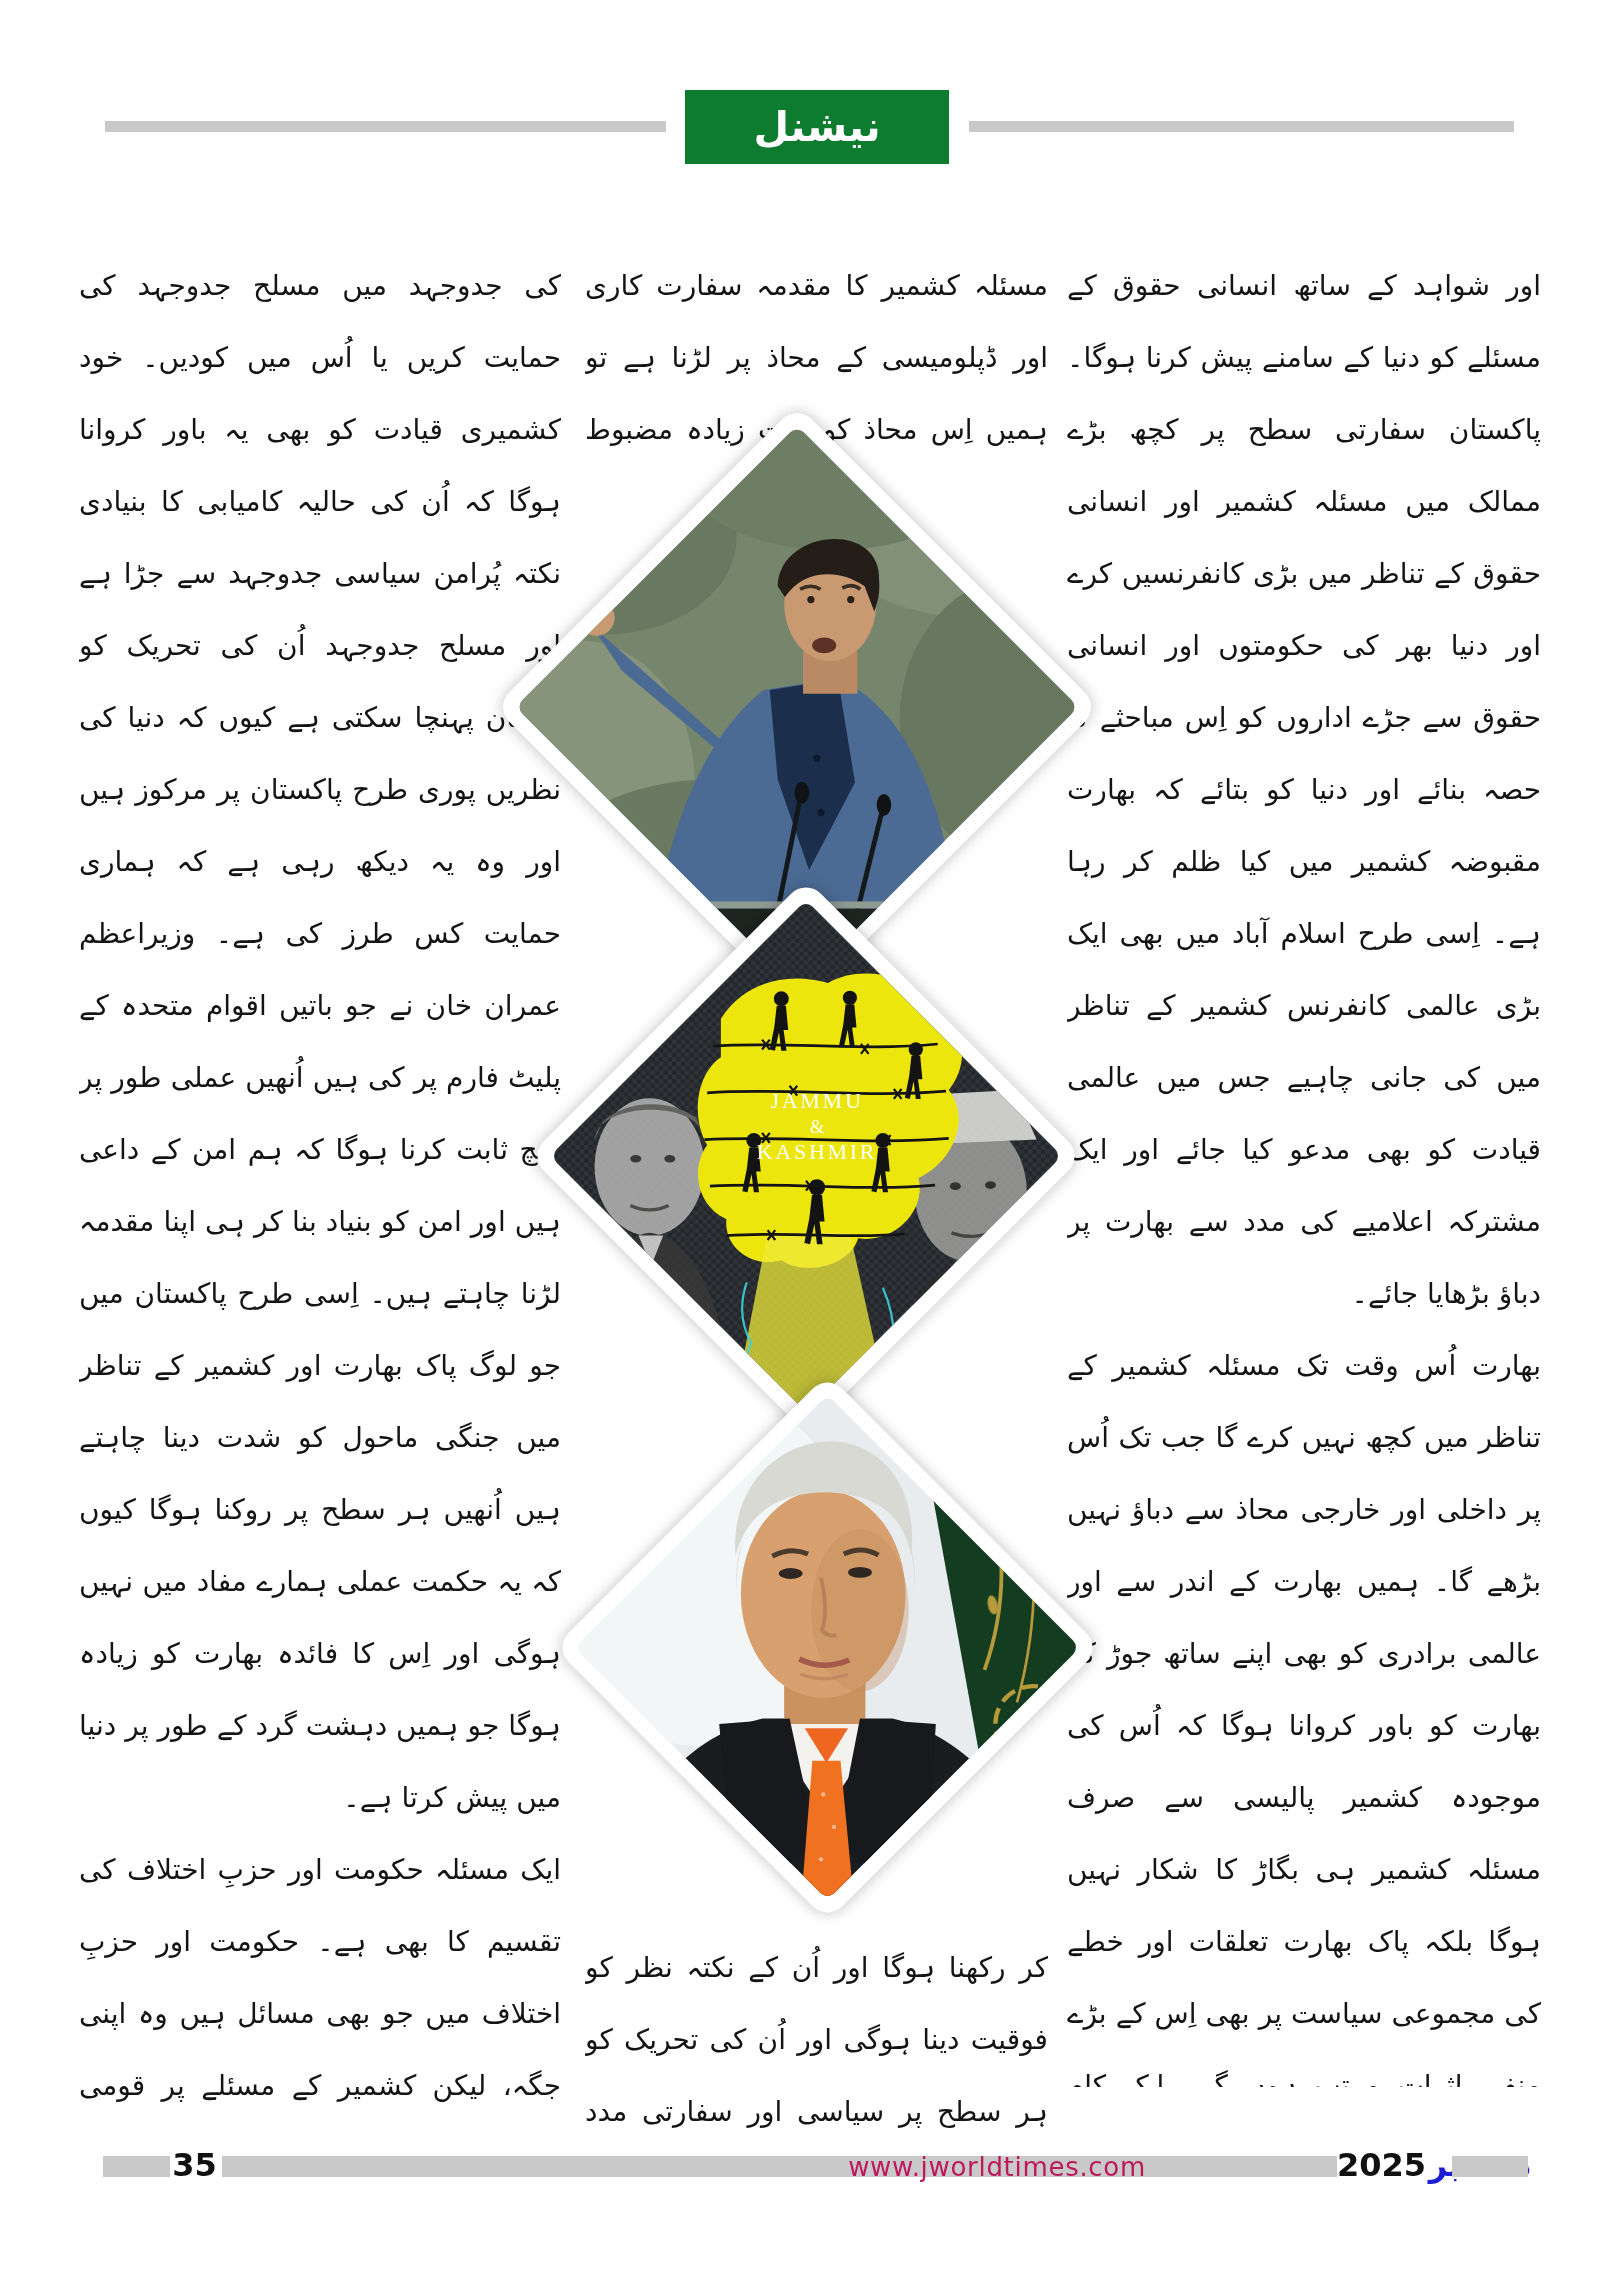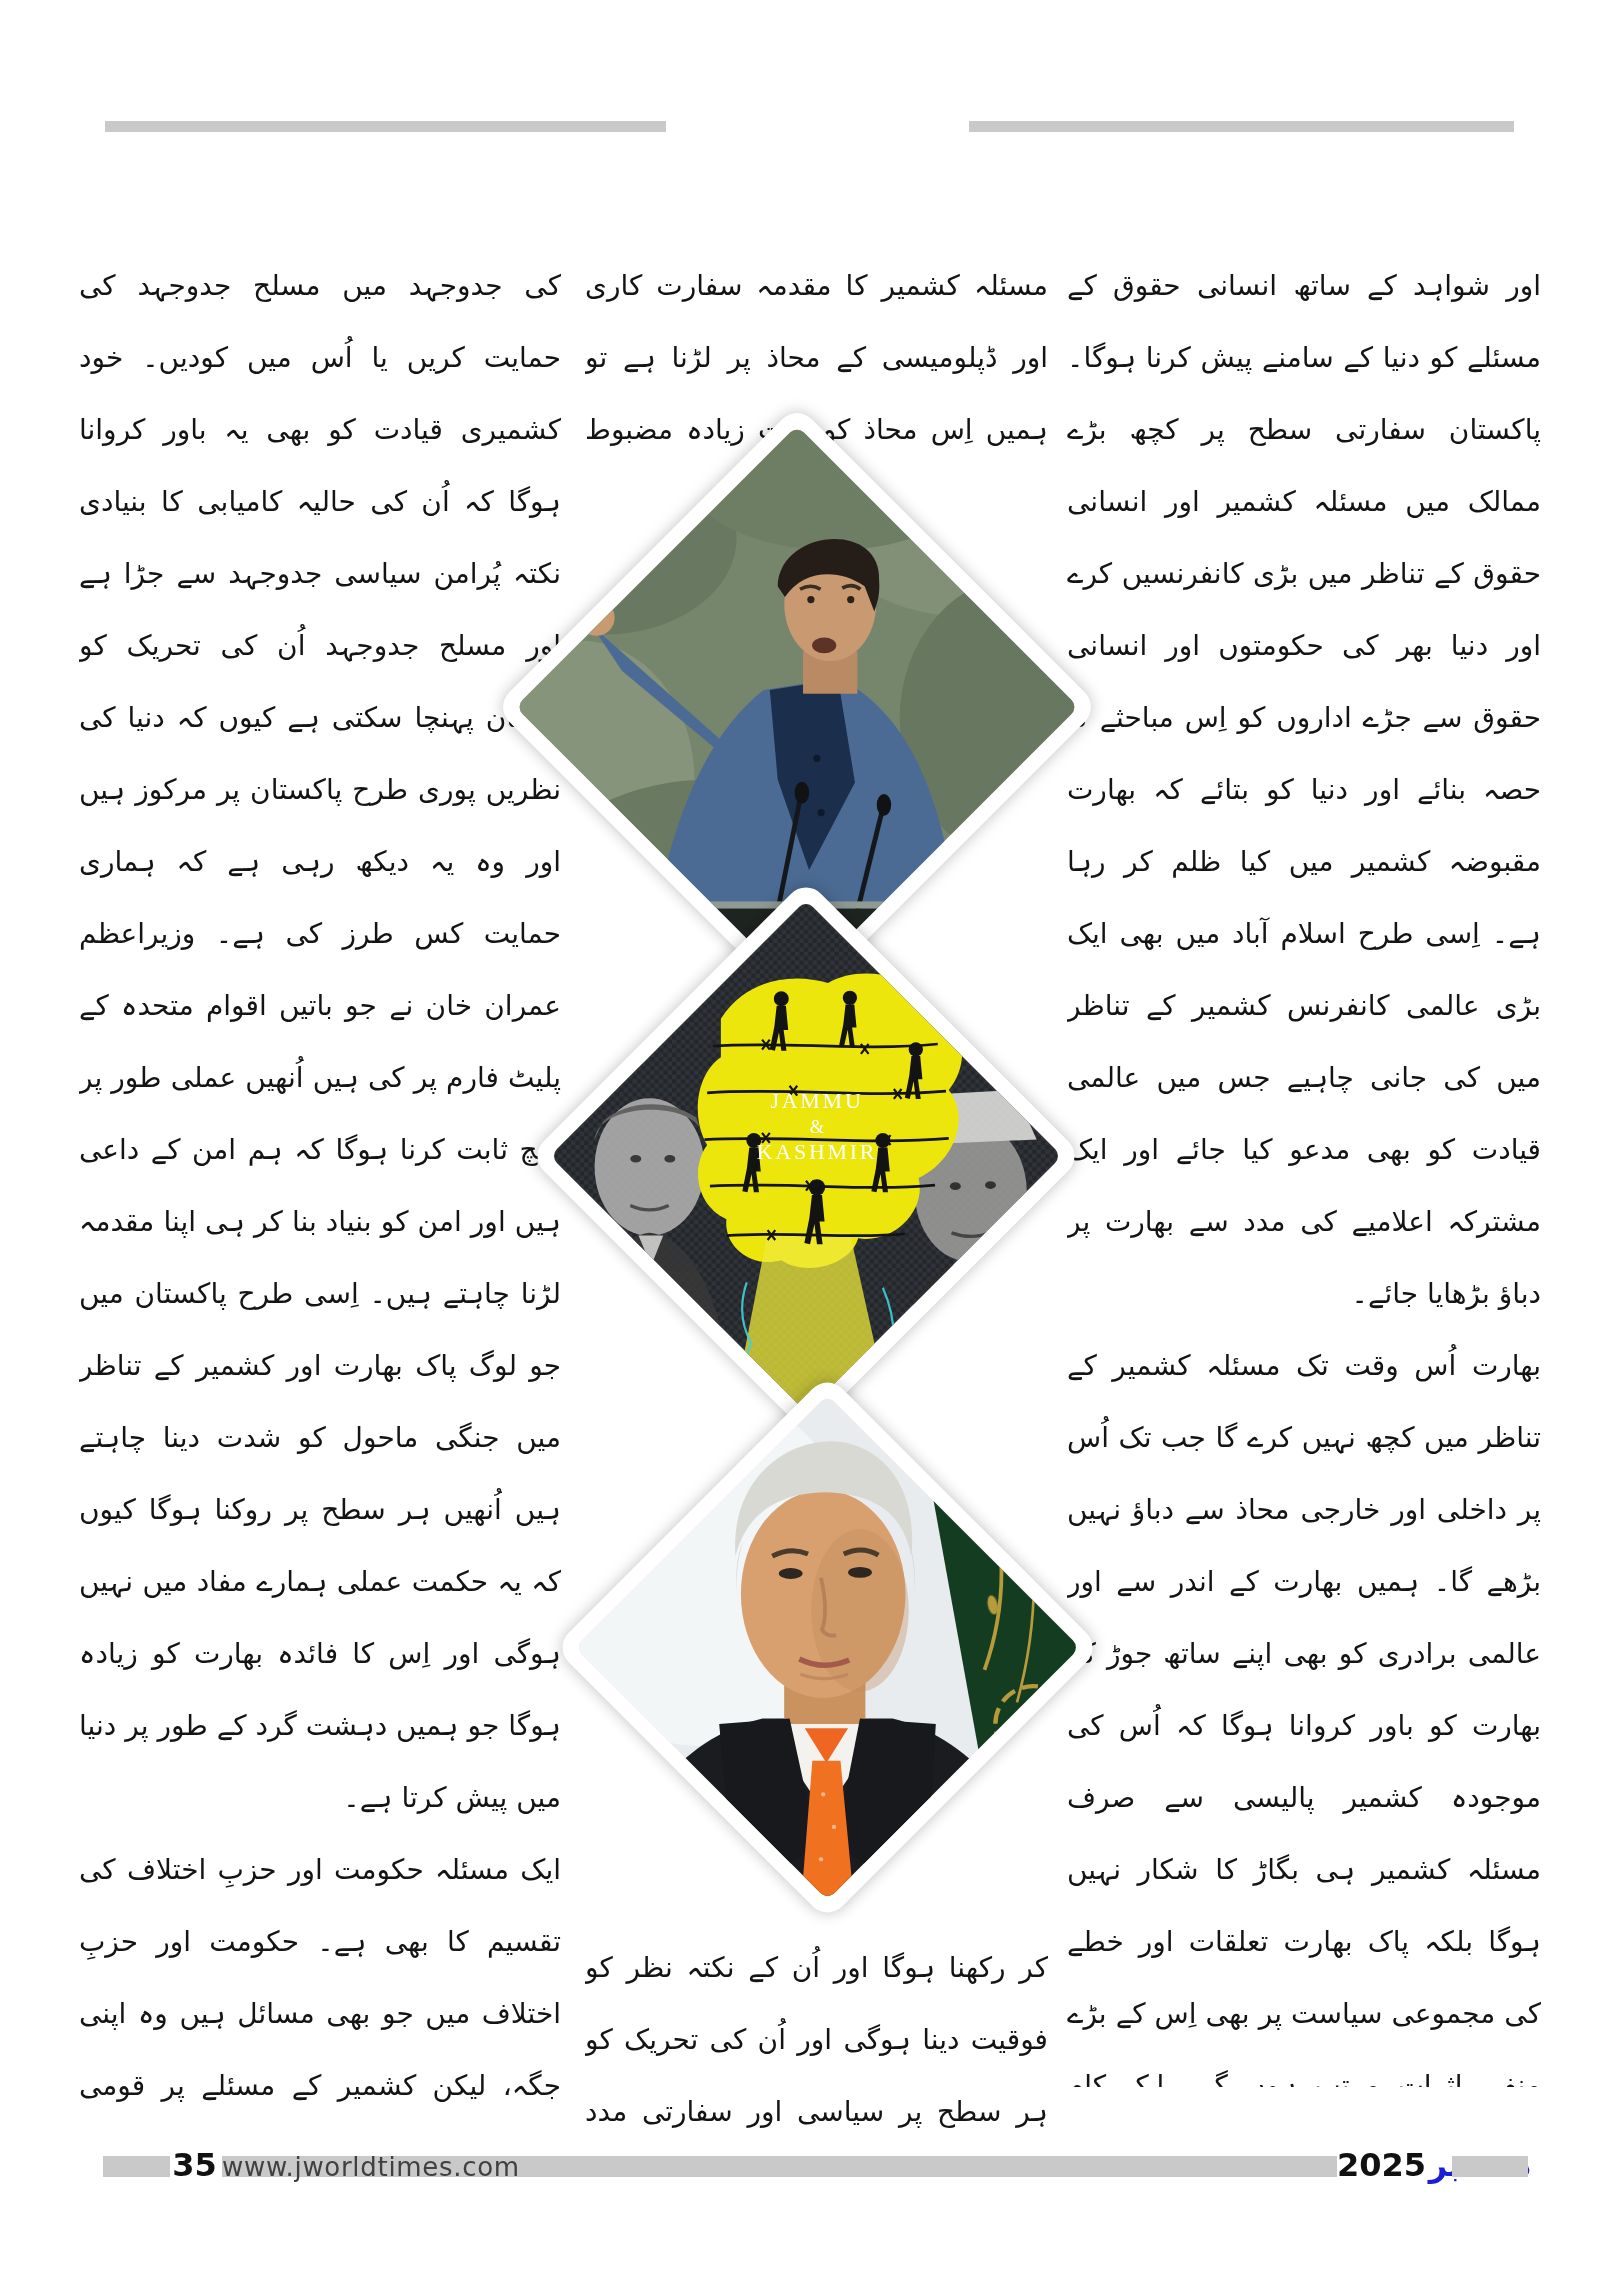--- a/index.html
+++ b/index.html
@@ -37,33 +37,36 @@
   .d2{left:610px;top:960px;width:392px;height:392px;z-index:3;}
   .d3{left:634px;top:1454px;width:387px;height:387px;z-index:4;}
 
   
   .fbar{position:absolute;background:#c9c9c9;height:21px;top:2156px;}
   .fbar.fl{left:103px;width:67px;}
   .fbar.fm{left:222px;width:1115px;}
   .fbar.fr{left:1452px;width:76px;}
   .pagenum{position:absolute;left:172px;top:2146px;width:45px;text-align:center;
            font-size:32px;font-weight:bold;color:#111;}
-  .site{position:absolute;left:222px;width:924px;top:2152px;text-align:left;
-        font-size:26px;color:#404040;letter-spacing:0.7px;}
+  .site{position:absolute;left:222px;width:924px;top:2152px;text-align:right;
+        font-size:26px;color:#be185d;letter-spacing:0.7px;}
   .dateblock{position:absolute;left:1337px;top:2146px;width:114px;text-align:left;
              font-size:32px;font-weight:bold;color:#111;white-space:nowrap;}
   .dateblock .month{color:#1d1dd6;font-size:32px;margin-left:2.8px;}
 </style>
 </head>
 <body>
 
 <div class="page">
 
   <div class="rule hl"></div>
   <div class="rule hr"></div>
+  <div class="section-box">
+    <span>نیشنل</span>
+  </div>
 
   <div class="col col-right">
     <p>اور شواہد کے ساتھ انسانی حقوق کے مسئلے کو دنیا کے سامنے پیش کرنا ہوگا۔ پاکستان سفارتی سطح پر کچھ بڑے ممالک میں مسئلہ کشمیر اور انسانی حقوق کے تناظر میں بڑی کانفرنسیں کرے اور دنیا بھر کی حکومتوں اور انسانی حقوق سے جڑے اداروں کو اِس مباحثے کا حصہ بنائے اور دنیا کو بتائے کہ بھارت مقبوضہ کشمیر میں کیا ظلم کر رہا ہے۔ اِسی طرح اسلام آباد میں بھی ایک بڑی عالمی کانفرنس کشمیر کے تناظر میں کی جانی چاہیے جس میں عالمی قیادت کو بھی مدعو کیا جائے اور ایک مشترکہ اعلامیے کی مدد سے بھارت پر دباؤ بڑھایا جائے۔</p>
     <p>بھارت اُس وقت تک مسئلہ کشمیر کے تناظر میں کچھ نہیں کرے گا جب تک اُس پر داخلی اور خارجی محاذ سے دباؤ نہیں بڑھے گا۔ ہمیں بھارت کے اندر سے اور عالمی برادری کو بھی اپنے ساتھ جوڑ کر بھارت کو باور کروانا ہوگا کہ اُس کی موجودہ کشمیر پالیسی سے صرف مسئلہ کشمیر ہی بگاڑ کا شکار نہیں ہوگا بلکہ پاک بھارت تعلقات اور خطے کی مجموعی سیاست پر بھی اِس کے بڑے منفی اثرات مرتب ہوں گے۔ ایک کام پاکستان کو یہ کرنا ہوگا کہ وہ پاک بھارت تعلقات اور مسئلہ کشمیر کے تناظر میں ایک ''سفارتی ایمرجنسی'' کے نفاذ کو یقینی بنائے کیوں کہ ہمیں عملی طور پر دنیا میں موجود اپنے سفارت کاروں اور سفارت خانوں کو بہت زیادہ متحرک کرنا ہوگا اور اُن پر مالی سرمایہ کاری کر کے فعال کرنا ہوگا، تاکہ اِس عمل کی مدد سے ہم عالمی برادری میں اپنا مقدمہ بہتر طور پر پیش کر سکیں۔</p>
 
   </div>
 
   <div class="col col-mid-top">
     <p>مسئلہ کشمیر کا مقدمہ سفارت کاری اور ڈپلومیسی کے محاذ پر لڑنا ہے تو ہمیں اِس محاذ کو بہت زیادہ مضبوط اور فعال کرنا ہوگا۔</p>
 

